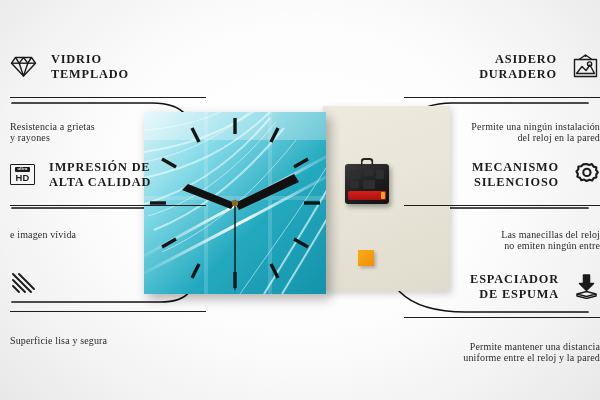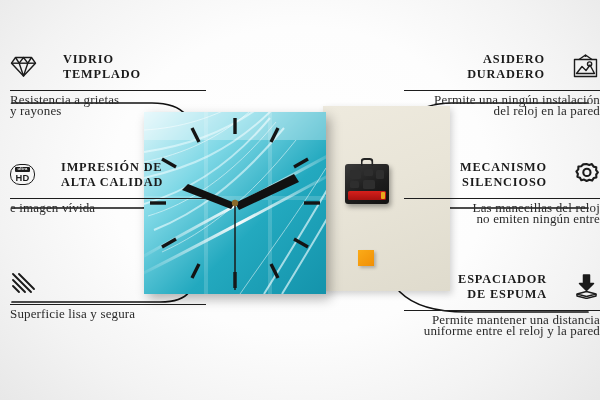--- a/index.html
+++ b/index.html
@@ -14,52 +14,53 @@
 
   
   #wires { position:absolute; inset:0; width:600px; height:400px; pointer-events:none; }
 
   
   .feat { position:absolute; width:196px; }
   .feat.left  { left:10px;  text-align:left; }
   .feat.right { right:0; text-align:right; }
 
   .feat .head {
-    display:flex; align-items:center; gap:26px;
-    padding-bottom:8px;
+    display:flex; align-items:center; gap:14px;
+    padding-bottom:15px;
   }
   .feat.right .head { flex-direction:row-reverse; }
 
   .feat .title {
     font-family:"Liberation Serif", serif;
     font-weight:bold;
     font-size:12.3px;
     letter-spacing:0.85px;
     line-height:14.5px;
     color:#1b1b1b;
     text-transform:uppercase;
   }
   .feat .rule {
     height:1.25px; background:#1d1d1d; width:100%;
     margin-top:1px;
   }
   .feat .desc {
     font-family:"Liberation Serif", serif;
-    font-size:13px;
+    font-size:10px;
     line-height:10.6px;
     color:#2a2a2a;
     padding-top:4px;
     letter-spacing:0.15px;
+    margin-top:20px;
   }
 
   .ic { flex:0 0 auto; display:block; }
 
   
   .hdbox {
-    width:25px; height:21px; border:1.6px solid #1b1b1b; border-radius:10px;
+    width:25px; height:21px; border:1.6px solid #1b1b1b; border-radius:1px;
     display:flex; flex-direction:column; align-items:center; justify-content:center;
     line-height:1;
   }
   .hdbox .u {
     background:#1b1b1b; color:#fff; font-size:4.2px; font-weight:bold;
     letter-spacing:.2px; padding:0.6px 2.2px; border-radius:1px;
     font-family:"Liberation Sans", sans-serif;
   }
   .hdbox .h {
     font-size:9.4px; font-weight:bold; color:#1b1b1b; margin-top:0.5px;

